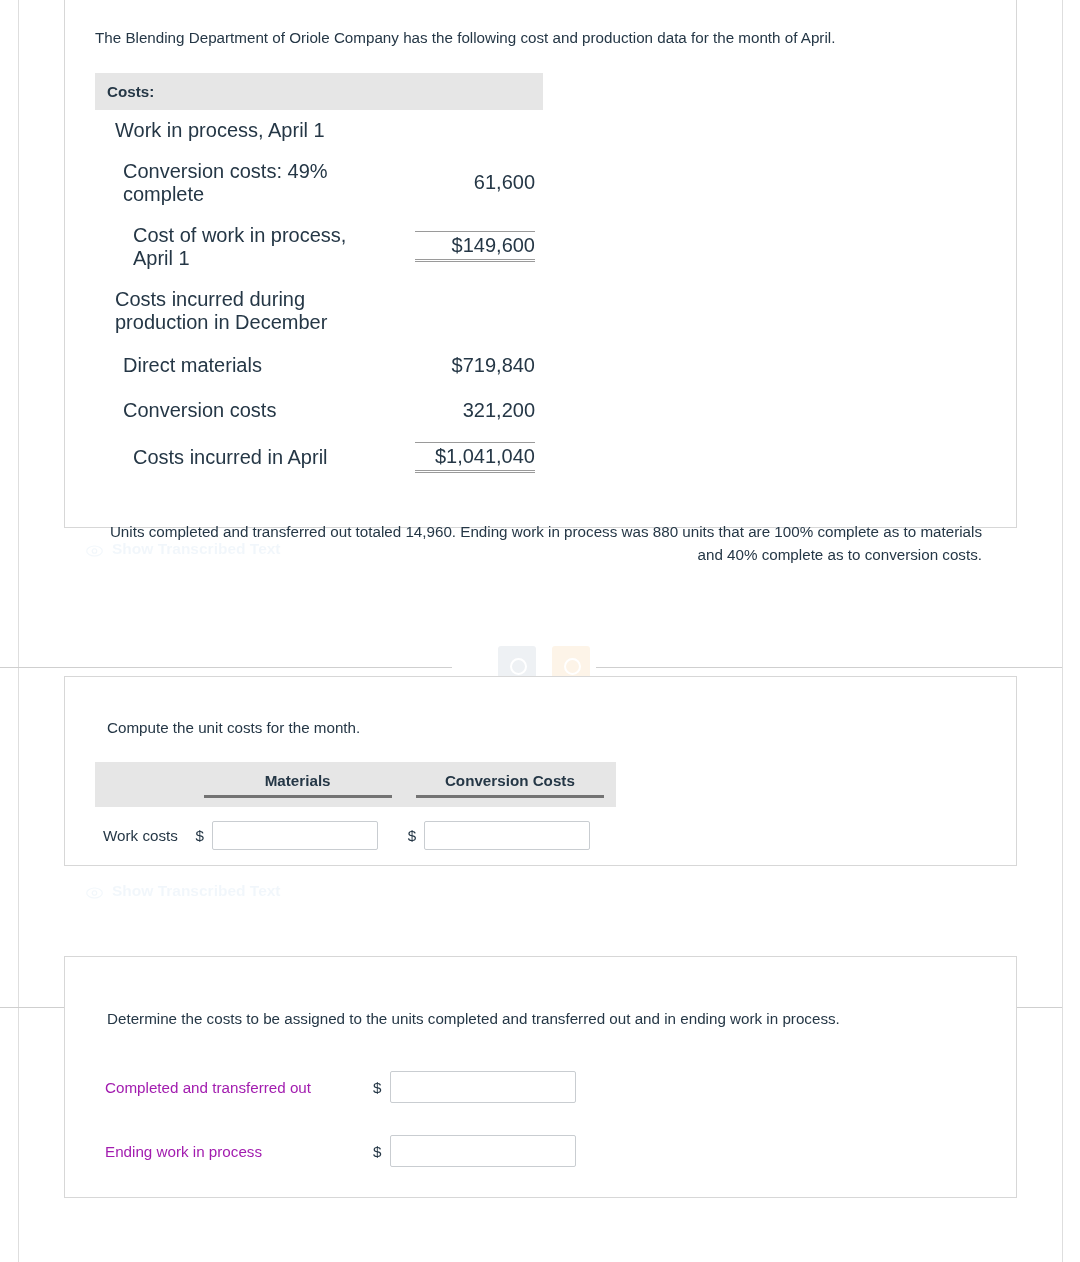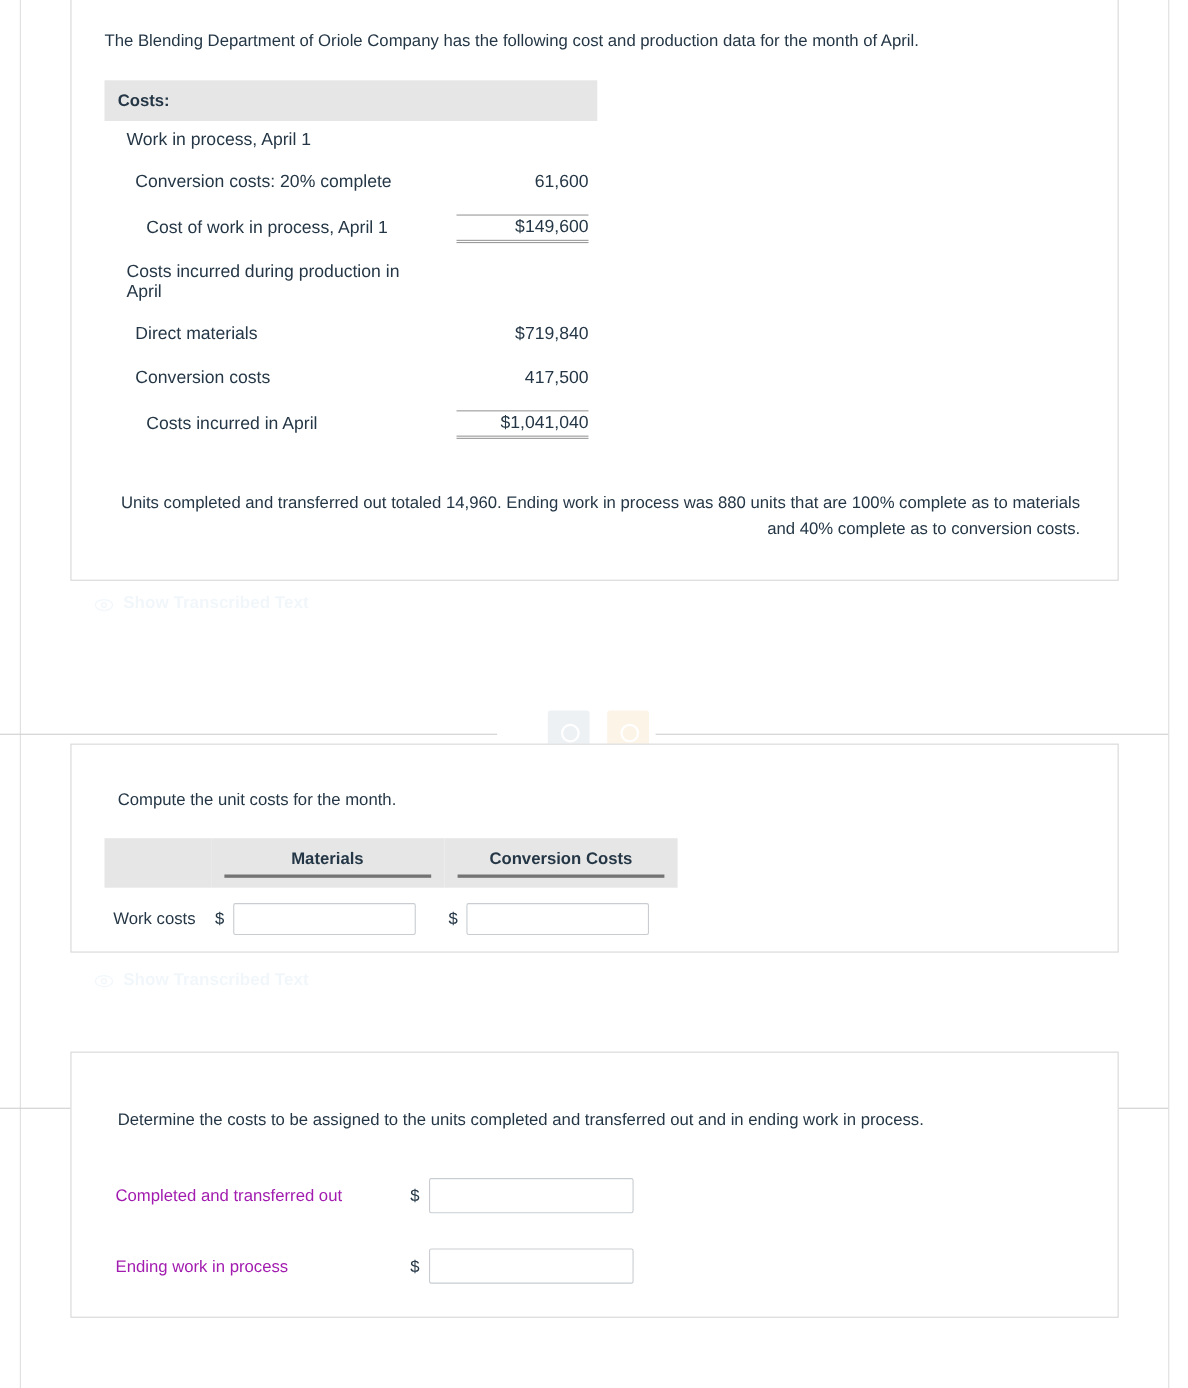--- a/index.html
+++ b/index.html
@@ -69,21 +69,21 @@
     padding-top: 38px;
   }
 
   
   .cost-table {
     margin-top: 23px;
     width: 448px;
     border-collapse: collapse;
   }
   .cost-table td {
-    font-size: 16px;
+    font-size: 20px;
     color: #253746;
     padding: 0;
     vertical-align: middle;
   }
   .cost-header-row td {
     background: #e6e6e6;
     font-weight: bold;
     padding: 10px 0 10px 12px;
     font-size: 15.2px;
   }
@@ -253,51 +253,51 @@
 
         <tr class="data-row">
           <td class="label ind-0">Work in process, April 1</td>
           <td class="amount">
             <span class="amount-wrap"></span>
           </td>
         </tr>
 
 
         <tr class="data-row">
-          <td class="label ind-1">Conversion costs: 20% complete</td>
+          <td class="label ind-1">Conversion costs: 49% complete</td>
           <td class="amount">
             <span class="amount-wrap">61,600</span>
           </td>
         </tr>
 
         <tr class="data-row rule-top rule-double">
           <td class="label ind-2">Cost of work in process, April 1</td>
           <td class="amount">
             <span class="amount-wrap">$149,600</span>
           </td>
         </tr>
 
         <tr class="data-row">
-          <td class="label ind-0">Costs incurred during production in April</td>
+          <td class="label ind-0">Costs incurred during production in December</td>
           <td class="amount">
             <span class="amount-wrap"></span>
           </td>
         </tr>
 
         <tr class="data-row">
           <td class="label ind-1">Direct materials</td>
           <td class="amount">
             <span class="amount-wrap">$719,840</span>
           </td>
         </tr>
 
         <tr class="data-row">
           <td class="label ind-1">Conversion costs</td>
           <td class="amount">
-            <span class="amount-wrap">417,500</span>
+            <span class="amount-wrap">321,200</span>
           </td>
         </tr>
 
         <tr class="data-row rule-top rule-double">
           <td class="label ind-2">Costs incurred in April</td>
           <td class="amount">
             <span class="amount-wrap">$1,041,040</span>
           </td>
         </tr>
       </tbody>

